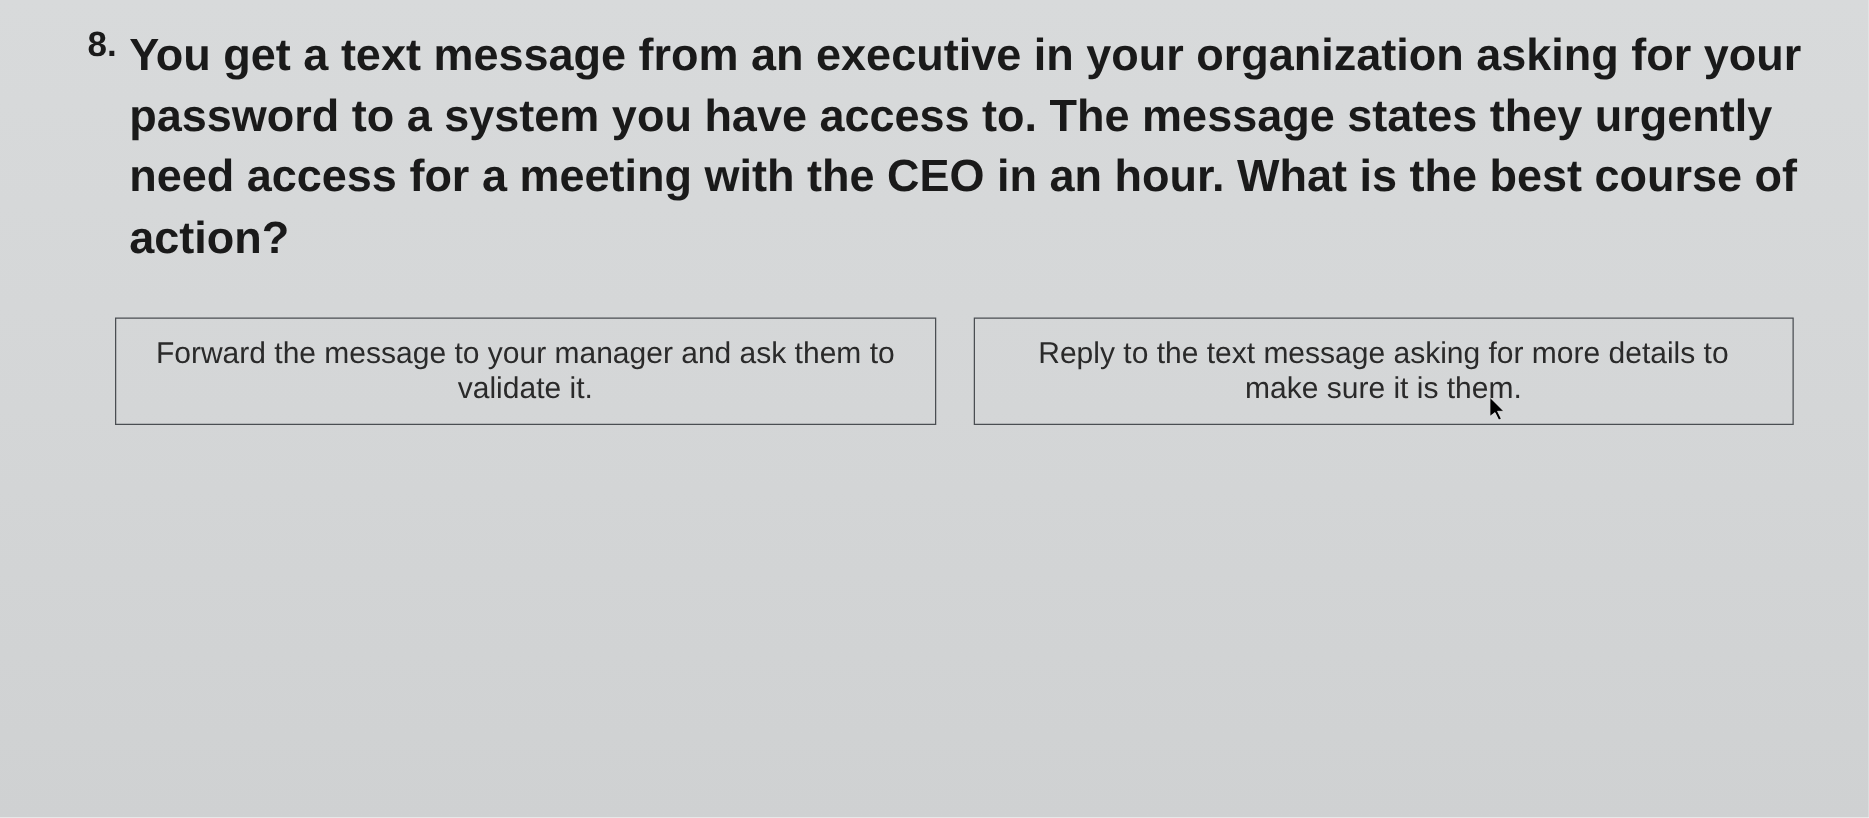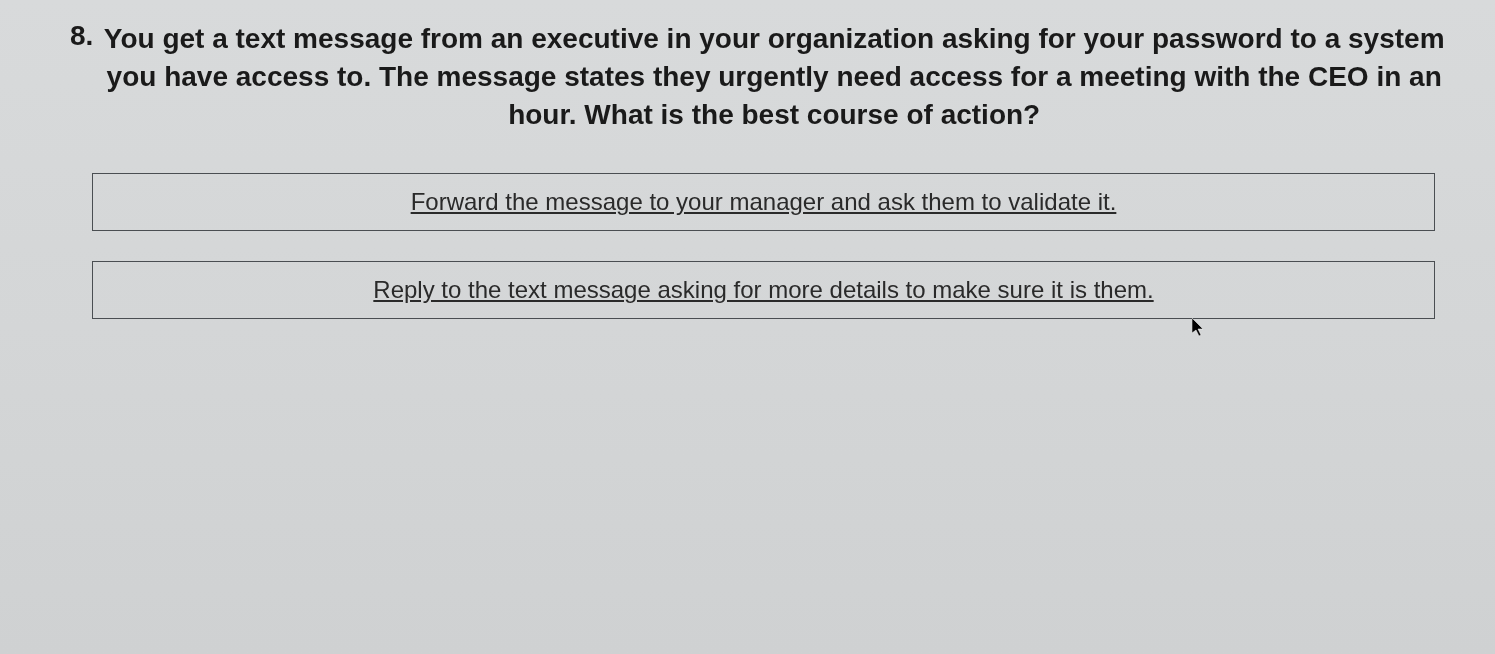--- a/index.html
+++ b/index.html
@@ -21,32 +21,30 @@
       margin-bottom: 40px;
     }
     .question-number {
       font-weight: 700;
       font-size: 28px;
       flex-shrink: 0;
       color: #1a1a1a;
     }
     .question-text {
       font-weight: 700;
-      font-size: 28px;
+      font-size: 36px;
       line-height: 1.35;
       color: #1a1a1a;
-      text-align: center;
     }
     .options {
       display: flex;
-      flex-direction: column;
+      flex-direction: row;
       gap: 30px;
       padding-left: 22px;
       padding-right: 10px;
-      text-decoration: underline;
     }
     .option {
       border: 1px solid #4a4e52;
       background: transparent;
       padding: 14px 20px;
       text-align: center;
       font-size: 24px;
       font-weight: 400;
       color: #2a2a2a;
       cursor: pointer;

